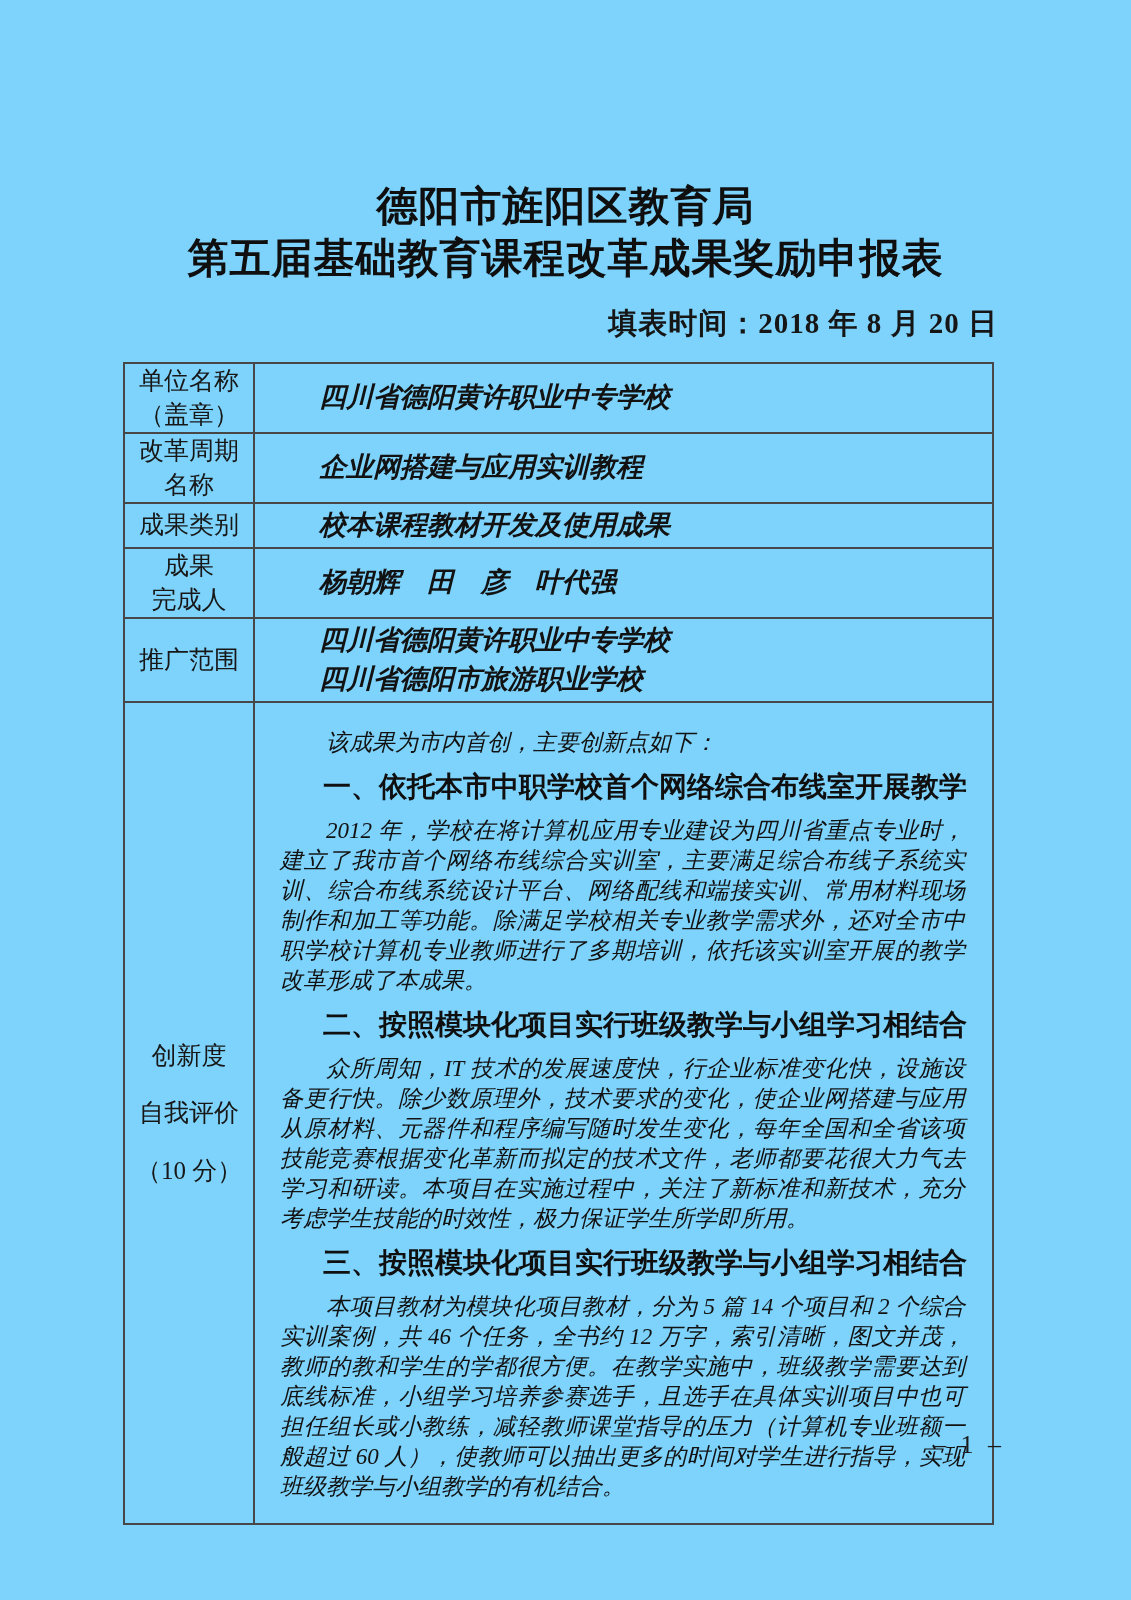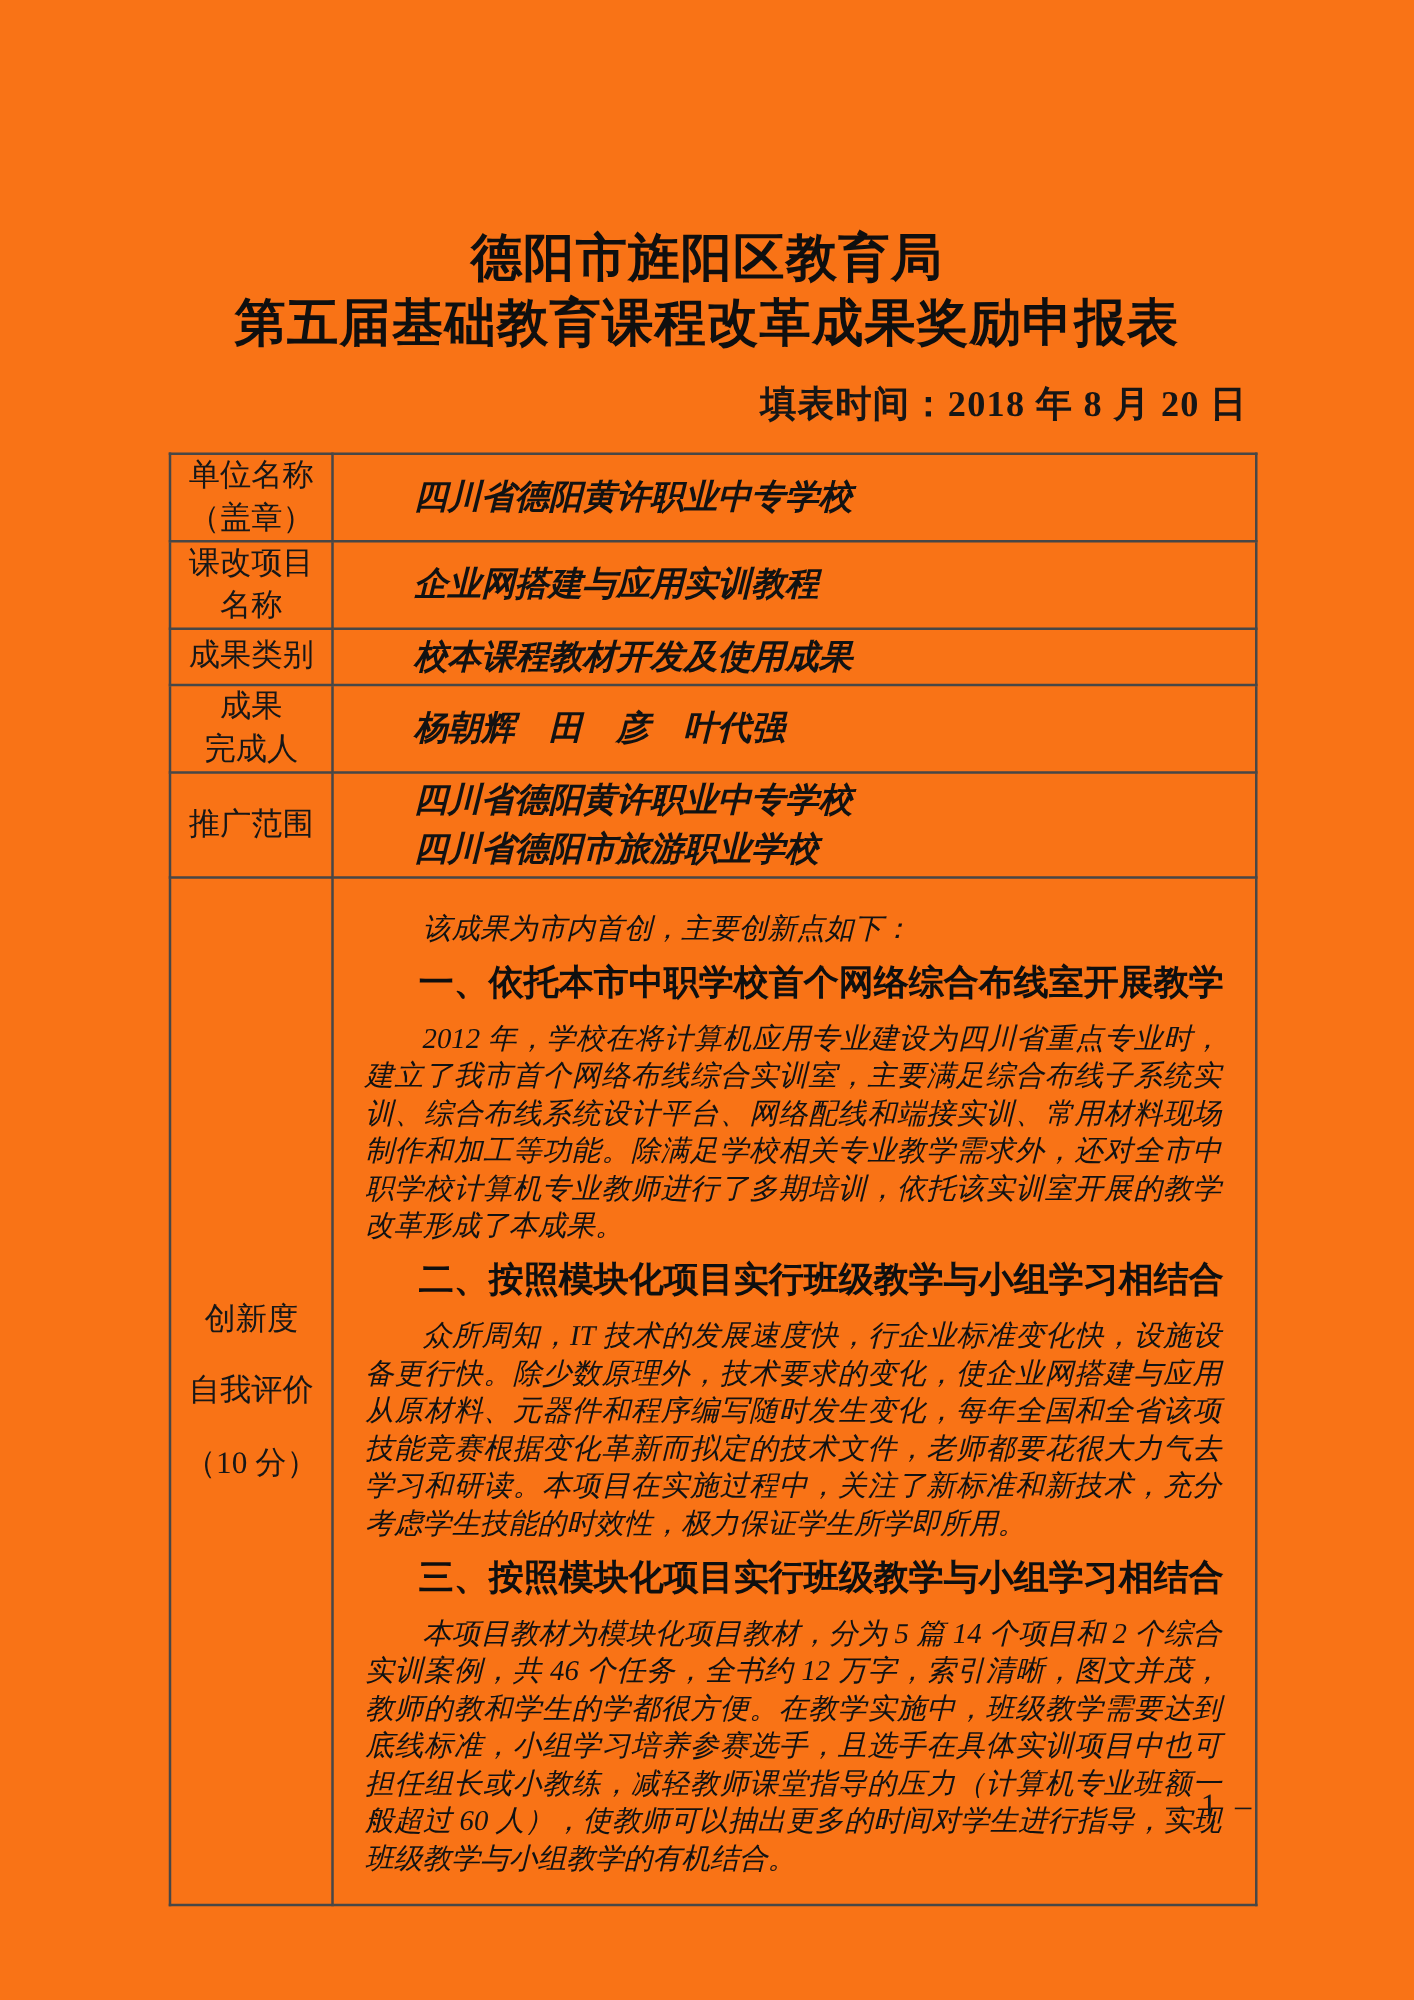--- a/index.html
+++ b/index.html
@@ -5,21 +5,21 @@
   html, body {
     margin: 0;
     padding: 0;
     background: #e8e8e8;
   }
   .page {
     position: relative;
     width: 1131px;
     height: 1600px;
     margin: 0 auto;
-    background: #f97316;
+    background: #7dd3fc;
     color: #141414;
     font-family: "Liberation Serif", serif;
     overflow: hidden;
   }
   
   .title-block {
     position: absolute;
     top: 180px;
     left: 0;
     width: 100%;
@@ -38,21 +38,21 @@
     top: 304px;
     right: 133px;
     font-size: 29px;
     font-weight: 600;
     letter-spacing: 1px;
     color: #161616;
   }
   
   table.form-table {
     position: absolute;
-    left: 135px;
+    left: 123px;
     top: 362px;
     width: 871px;
     border-collapse: collapse;
     table-layout: fixed;
   }
   table.form-table td {
     border: 2px solid #474747;
     overflow: hidden;
   }
   col.col-label { width: 130px; }
@@ -133,21 +133,21 @@
         <col class="col-label">
         <col class="col-value">
       </colgroup>
     <tbody>
       <tr class="r1">
         <td class="label-cell">单位名称
 （盖章）</td>
         <td class="value-cell">四川省德阳黄许职业中专学校</td>
       </tr>
       <tr class="r2">
-        <td class="label-cell">课改项目
+        <td class="label-cell">改革周期
 名称</td>
         <td class="value-cell">企业网搭建与应用实训教程</td>
       </tr>
       <tr class="r3">
         <td class="label-cell">成果类别</td>
         <td class="value-cell">校本课程教材开发及使用成果</td>
       </tr>
       <tr class="r4">
         <td class="label-cell">成果
 完成人</td>

